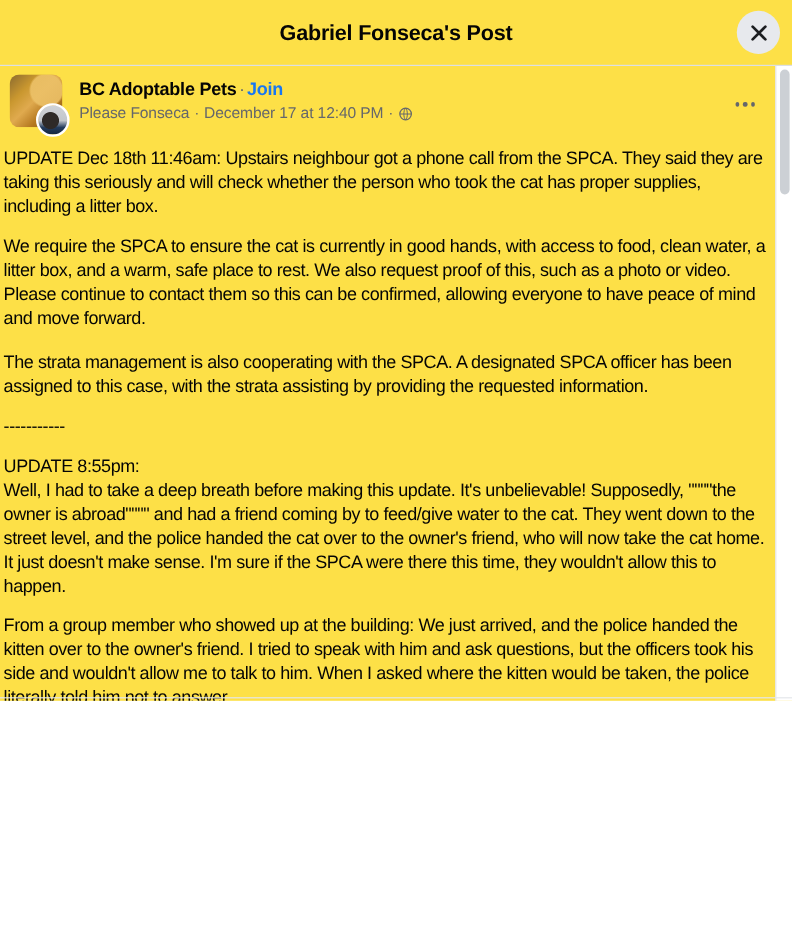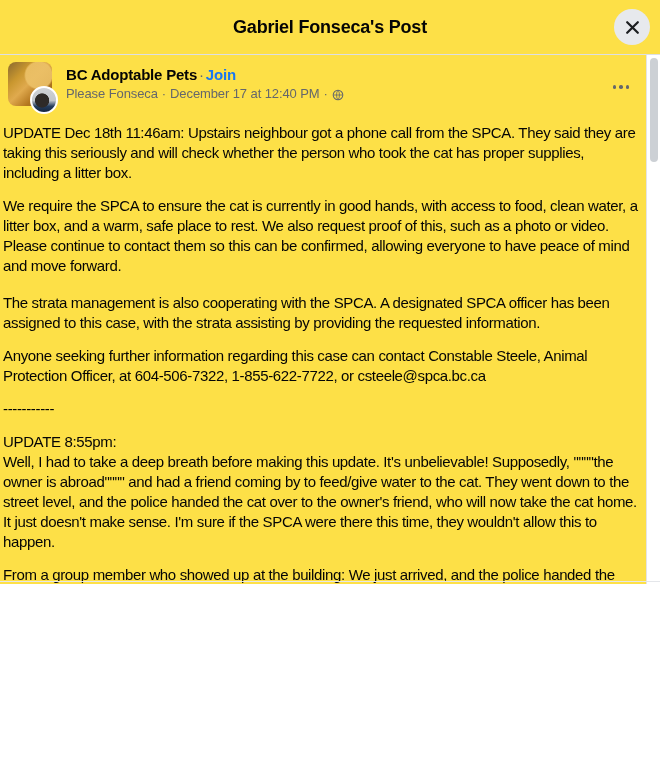--- a/index.html
+++ b/index.html
@@ -126,21 +126,20 @@
         <i></i>
           <i></i>
           <i></i>
       </div>
     </div>
 
     <div class="post-body">
       <p>UPDATE Dec 18th 11:46am: Upstairs neighbour got a phone call from the SPCA. They said they are taking this seriously and will check whether the person who took the cat has proper supplies, including a litter box.</p>
       <p class="bold">We require the SPCA to ensure the cat is currently in good hands, with access to food, clean water, a litter box, and a warm, safe place to rest. We also request proof of this, such as a photo or video. Please continue to contact them so this can be confirmed, allowing everyone to have peace of mind and move forward.</p>
       <p class="gap-top">The strata management is also cooperating with the SPCA. A designated SPCA officer has been assigned to this case, with the strata assisting by providing the requested information.</p>
-      <p>Anyone seeking further information regarding this case can contact Constable Steele, Animal Protection Officer, at 604-506-7322, 1-855-622-7722, or csteele@spca.bc.ca</p>
       <p>-----------</p>
       <p>UPDATE 8:55pm:
 Well, I had to take a deep breath before making this update. It's unbelievable! Supposedly, """"the owner is abroad"""" and had a friend coming by to feed/give water to the cat. They went down to the street level, and the police handed the cat over to the owner's friend, who will now take the cat home. It just doesn't make sense. I'm sure if the SPCA were there this time, they wouldn't allow this to happen.</p>
       <p>From a group member who showed up at the building: We just arrived, and the police handed the kitten over to the owner's friend. I tried to speak with him and ask questions, but the officers took his side and wouldn't allow me to talk to him. When I asked where the kitten would be taken, the police literally told him not to answer.</p>
       <p>------</p>
       <p>Cops are inside the unit with the owner.</p>
     </div>
 
   </div>
 

